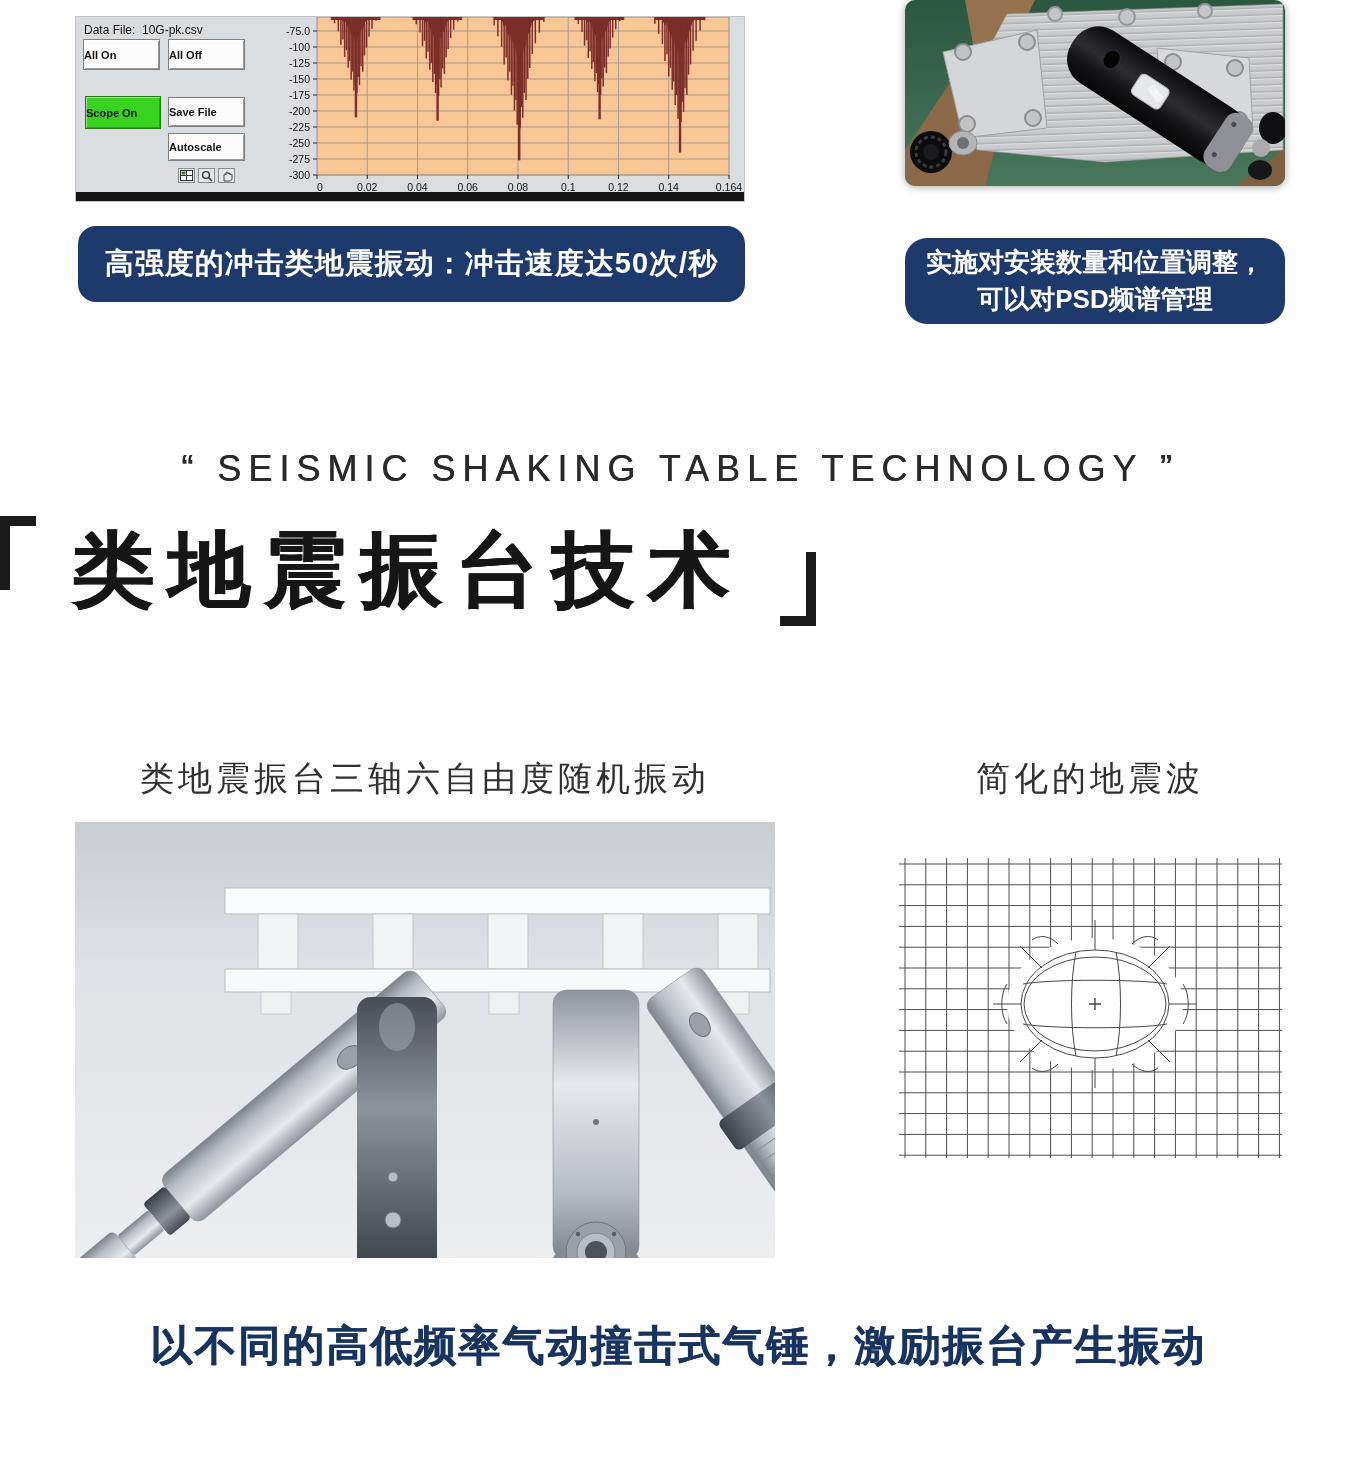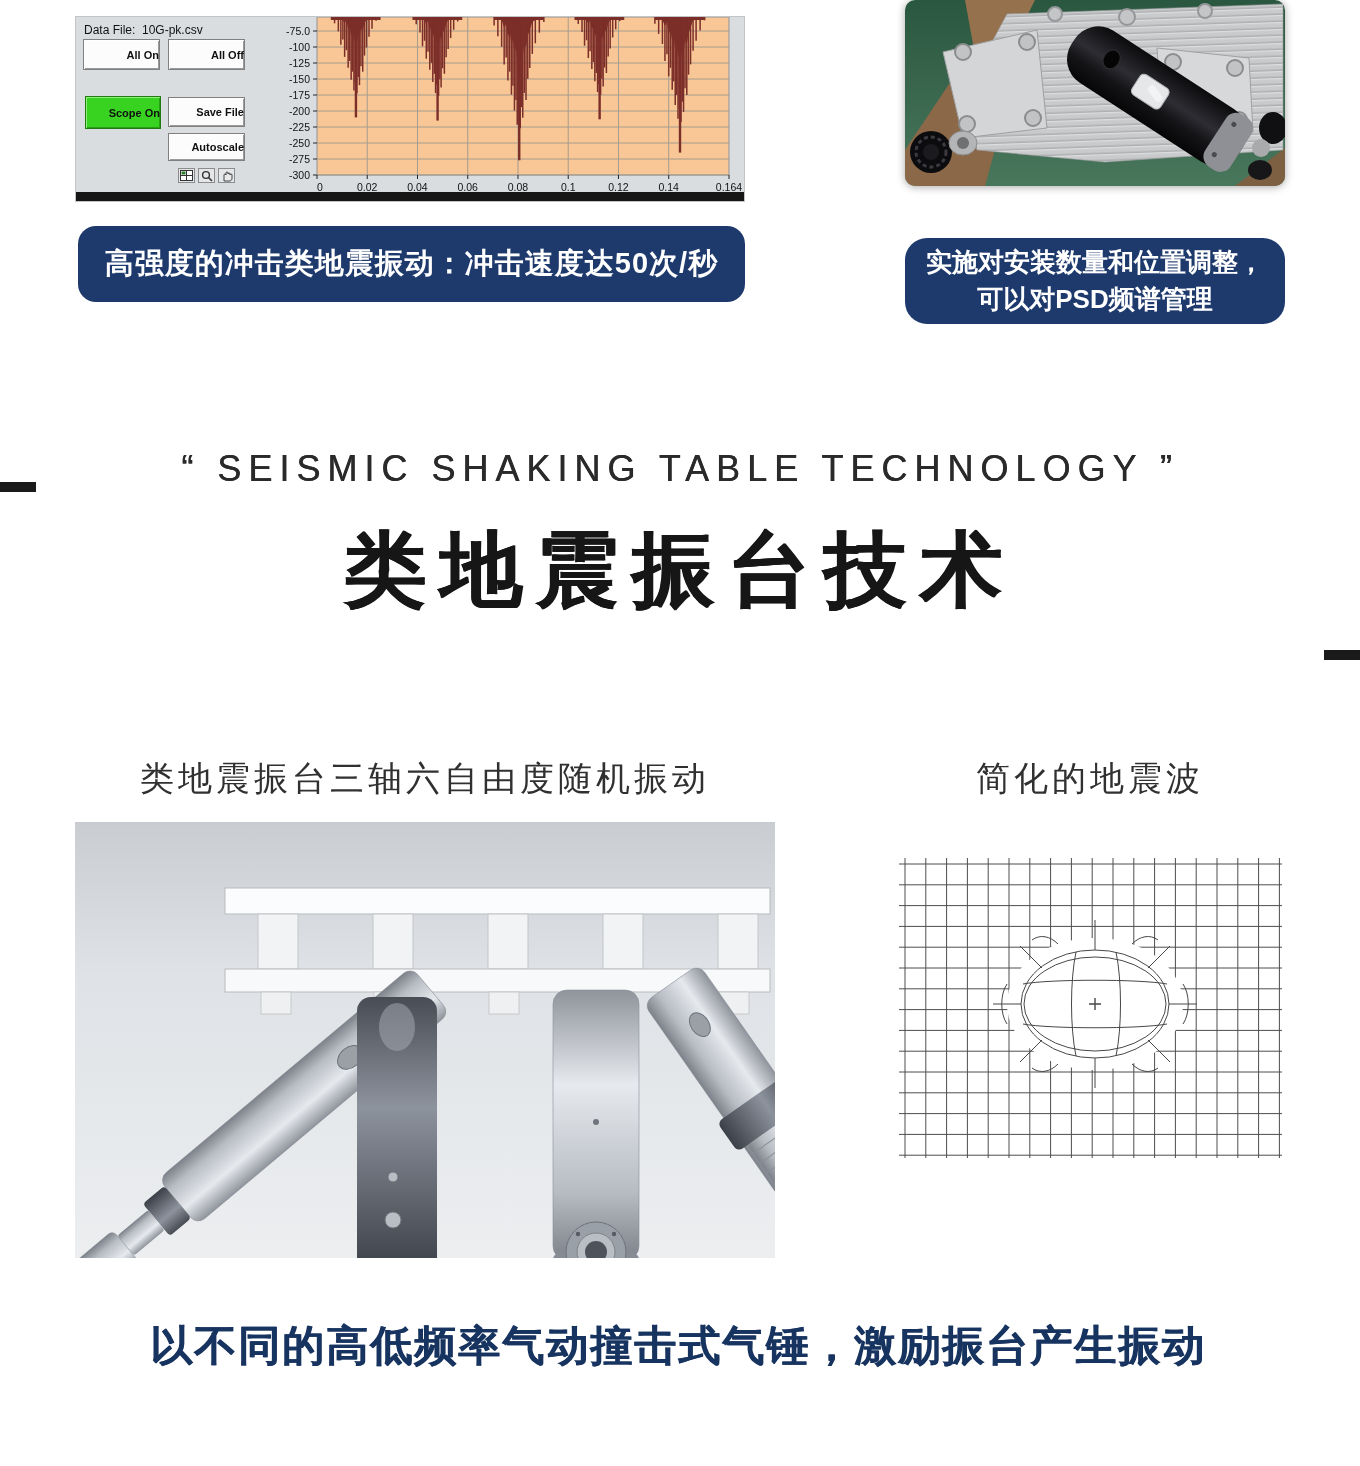--- a/index.html
+++ b/index.html
@@ -8,21 +8,21 @@
   .abs { position:absolute; }
 
   
   .scope-window { left:75px; top:16px; width:670px; height:186px;
     background:#dadde0; border:1px solid #c2c5c8; overflow:hidden; }
   .scope-bottom-strip { left:0; bottom:0; width:670px; height:9px; background:#161616; }
   .data-file { left:8px; top:6px; font-size:12px; color:#111; white-space:pre; }
   .sw-btn { position:absolute; background:#fcfcfc; border:1px solid #808080;
     box-shadow: inset 1px 1px 0 #ffffff, inset -1px -1px 0 #9a9a9a;
     font-family:"Liberation Sans","DejaVu Sans",sans-serif;
-    font-size:11px; font-weight:bold; color:#111; text-align:right; cursor:pointer; }
+    font-size:11px; font-weight:bold; color:#111; text-align:left; cursor:pointer; }
   .btn-allon   { left:7px;  top:22px;  width:77px; height:31px; }
   .btn-alloff  { left:92px; top:22px;  width:77px; height:31px; }
   .btn-scopeon { left:9px;  top:79px;  width:76px; height:33px; background:#38d321; border:1px solid #237a10;
                  box-shadow: inset 1px 1px 0 #8cf07c, inset -1px -1px 0 #28a214; }
   .btn-save    { left:92px; top:80px;  width:77px; height:30px; }
   .btn-auto    { left:92px; top:116px; width:77px; height:28px; }
   .sw-toolbar  { left:102px; top:151px; display:flex; gap:3px; }
   .sw-tool { width:17px; height:15px; background:#e4e6e8; border:1px solid #8a8c8e;
              display:flex; align-items:center; justify-content:center; }
   #scope-svg { position:absolute; left:198px; top:0; }
@@ -36,21 +36,21 @@
     justify-content:center; text-align:center; font-weight:bold; }
   .banner-left { left:78px; top:226px; width:667px; height:76px; border-radius:18px;
     font-size:29px; letter-spacing:1px; }
   .banner-right { left:905px; top:222px; width:380px; height:86px; border-radius:22px;
     font-size:26px; line-height:1.42; flex-direction:column;margin-top:16px; }
 
   
   .en-heading { left:0; top:448px; width:1360px; text-align:center; font-size:36px;
     color:#2a2a2a; letter-spacing:7px; text-shadow:0.4px 0 0 currentColor; }
   .cn-heading-row { left:0; top:506px; width:1360px; height:130px; display:flex;
-    align-items:center; justify-content:center; gap:24px;flex-direction:column; }
+    align-items:center; gap:36px; }
   .bracket { width:36px; height:74px; }
   .bracket-open  { border-left:10px solid #1a1a1a; border-top:10px solid #1a1a1a; align-self:flex-start; margin-top:10px; }
   .bracket-close { border-right:10px solid #1a1a1a; border-bottom:10px solid #1a1a1a; align-self:flex-end; margin-bottom:10px; }
   .cn-heading { font-size:82px; font-weight:900; color:#161616; letter-spacing:14px;
     text-shadow:1px 0 0 currentColor, -0.6px 0 0 currentColor; }
 
   
   .caption { top:756px; text-align:center; font-size:34px; color:#303030; letter-spacing:4px; }
   .caption-left { left:75px; width:700px; }
   .caption-right { left:890px; width:400px; }

